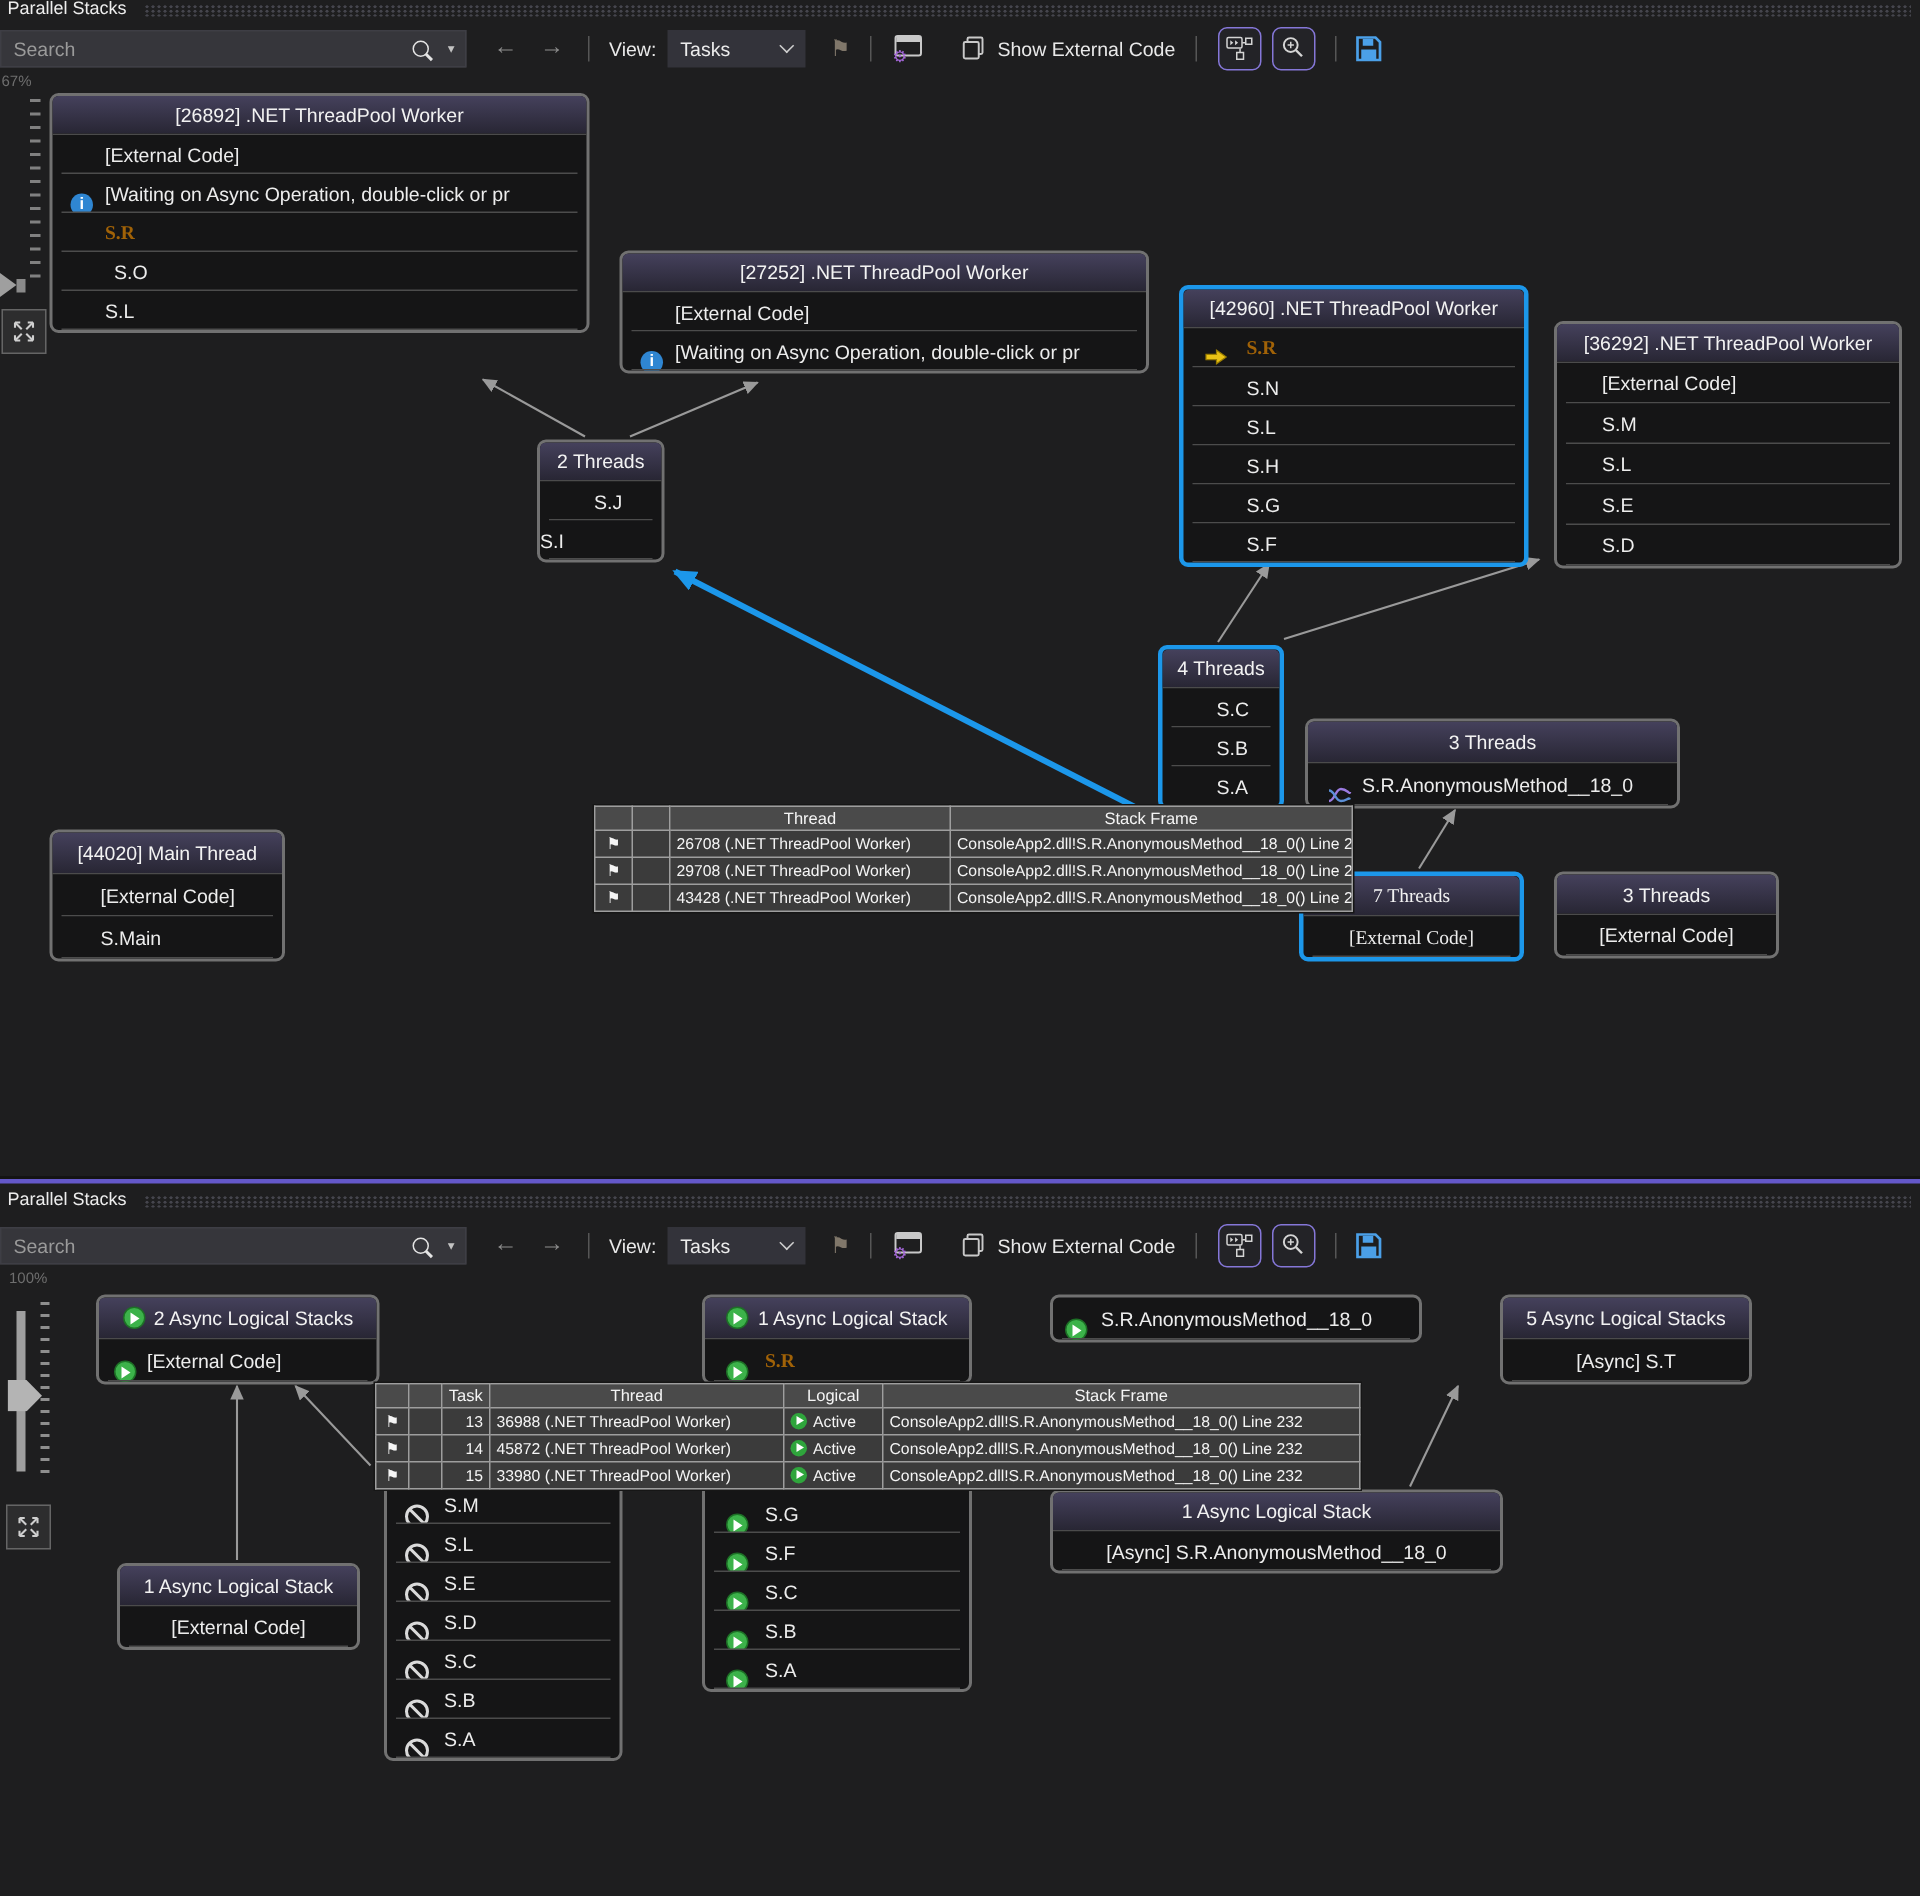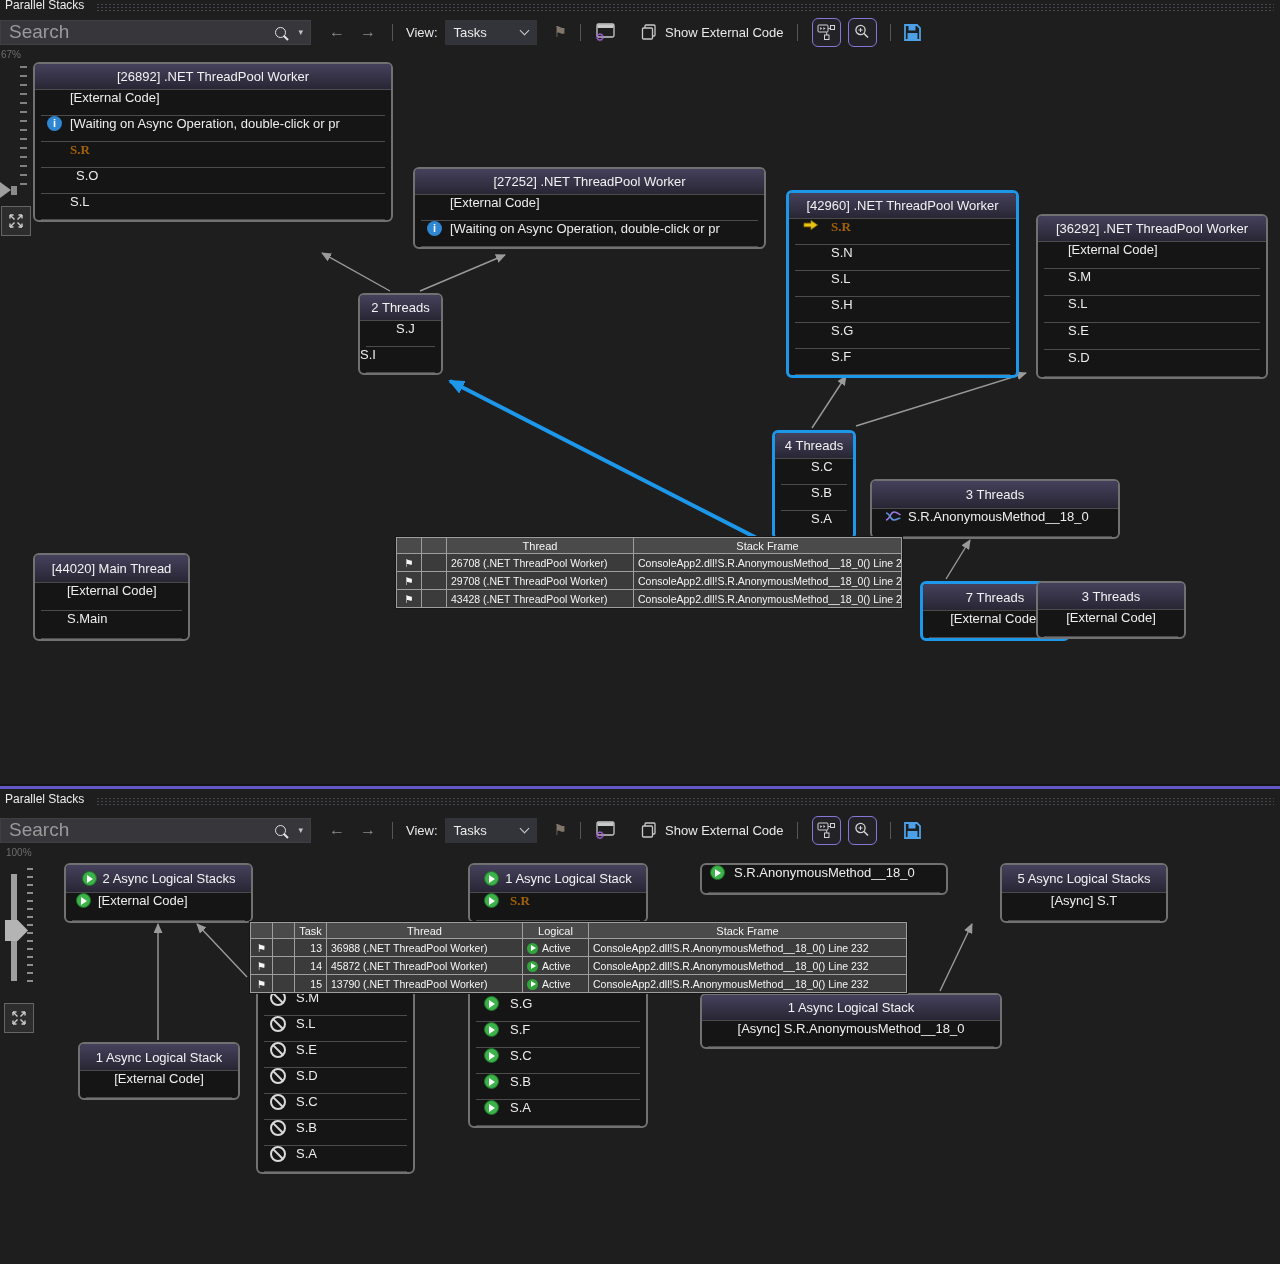--- a/index.html
+++ b/index.html
@@ -9,21 +9,21 @@
   
   .titlebar{position:absolute;left:0;width:100%;display:flex;align-items:center;overflow:hidden;}
   .tb-text{color:#ededed;font-size:12px;margin-left:5px;white-space:nowrap;}
   .dots{flex:1;height:8px;margin:3px 6px 0 12px;
     background-image:radial-gradient(#45454d 1px,transparent 1.2px);background-size:4px 3px;}
 
   
   .toolbar{position:absolute;left:0;width:1280px;height:32px;display:flex;align-items:center;}
   .searchbox{position:relative;width:311px;height:25px;background:#36363b;border:1px solid #3e3e45;
     box-sizing:border-box;display:flex;align-items:center;margin-right:6px;}
-  .searchbox input{flex:1;background:transparent;border:0;outline:none;color:#84cc16;font-size:19px;
+  .searchbox input{flex:1;background:transparent;border:0;outline:none;color:#84cc16;font-size:13px;
     padding-left:8px;width:230px;font-family:"Liberation Sans",sans-serif;}
   .searchbox input::placeholder{color:#9a9a9a;}
   .mag{position:relative;width:9px;height:9px;border:1.6px solid #e4e4e4;border-radius:50%;margin-right:12px;}
   .mag::after{content:'';position:absolute;width:6px;height:1.6px;background:#e4e4e4;
     transform:rotate(45deg);left:7px;top:9px;}
   .caret{color:#c3c3c3;font-size:9px;margin-right:7px;}
   .navarrow{color:#8b8b8b;font-size:16px;width:22px;text-align:center;margin-left:9px;}
   .vsep{width:1px;height:17px;background:#565656;margin-left:13px;}
   .view-label{color:#e9e9e9;font-size:13px;margin-left:13px;}
   .dropdown{width:92px;height:25px;background:#33333a;box-sizing:border-box;display:flex;
@@ -53,21 +53,21 @@
   .fitbtn{position:absolute;width:30px;height:30px;background:#2d2d2e;border:1px solid #656565;
     display:flex;align-items:center;justify-content:center;z-index:2;box-sizing:border-box;}
 
   
   .node{position:absolute;background:#151516;border:2px solid #717171;border-radius:6px;
     box-sizing:border-box;z-index:3;color:#ededed;font-size:13px;}
   .node.sel{border:3px solid #1C97EA;}
   .node-header{display:flex;align-items:center;justify-content:center;gap:6px;
     background:linear-gradient(#45415c,#282634);border-bottom:1px solid #4b4b4b;
     border-radius:4px 4px 0 0;color:#f2f2f2;overflow:hidden;white-space:nowrap;}
-  .frame{position:relative;display:flex;align-items:flex-start;white-space:nowrap;overflow:hidden;}
+  .frame{position:relative;display:flex;align-items:center;white-space:nowrap;overflow:hidden;}
   .frame::after{content:'';position:absolute;left:6px;right:6px;bottom:0;height:1px;background:#4c4c4c;}
   .frame.bold{font-weight:700;color:#a16207;font-family:Liberation Serif, serif;}
   .frame.center{justify-content:center;}
   .f-ico{position:absolute;display:inline-flex;}
   .topPad{width:100%;}
 
   .ico-info{width:15px;height:15px;border-radius:50%;background:#2f86d2;color:#fff;
     font-weight:700;font-size:11px;line-height:15px;text-align:center;font-style:normal;}
   .ico-play{position:relative;width:13px;height:13px;border-radius:50%;background:#3cb24a;border:1.5px solid #1d7026;}
   .ico-play::after{content:'';position:absolute;left:4px;top:2.5px;border-left:6px solid #fff;
@@ -436,21 +436,21 @@
         <div class="node-header" style="height:27px">
           <span class="nh-text">[44020] Main Thread</span>
         </div>
         <div class="frame" style="height:28px">
           <span class="f-text" style="padding-left:32px;">[External Code]</span>
         </div>
         <div class="frame" style="height:28px">
           <span class="f-text" style="padding-left:32px;">S.Main</span>
         </div>
       </div>
-      <div class="node sel" style="left: 920px; top: 581px; width: 150px;">
+      <div class="node sel" style="left: 866px; top: 581px; width: 150px; font-family: Liberation Serif, serif;">
         <div class="node-header" style="height:26px">
           <span class="nh-text">7 Threads</span>
         </div>
         <div class="frame center" style="height:27px">
           <span class="f-text" style="">[External Code]</span>
         </div>
       </div>
       <div class="node" style="left: 1036px; top: 581px; width: 150px;">
         <div class="node-header" style="height:26px">
           <span class="nh-text">3 Threads</span>
@@ -694,20 +694,20 @@
             <td></td>
             <td class="cell-task">14</td>
             <td>45872 (.NET ThreadPool Worker)</td>
             <td><span class="st-play"></span><span>Active</span></td>
             <td>ConsoleApp2.dll!S.R.AnonymousMethod__18_0() Line 232</td>
           </tr>
           <tr>
             <td class="cell-flag">⚑</td>
             <td></td>
             <td class="cell-task">15</td>
-            <td>13790 (.NET ThreadPool Worker)</td>
+            <td>33980 (.NET ThreadPool Worker)</td>
             <td><span class="st-play"></span><span>Active</span></td>
             <td>ConsoleApp2.dll!S.R.AnonymousMethod__18_0() Line 232</td>
           </tr>
         </tbody>
       </table>
     </div>
 </div>
 
 </body></html>

